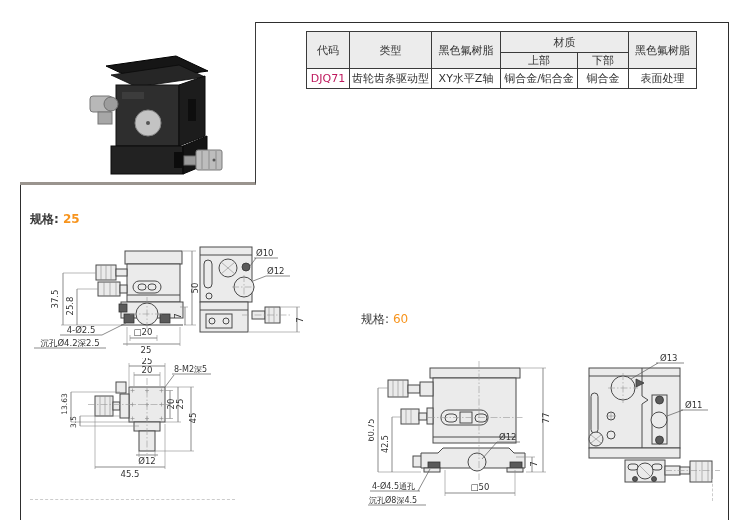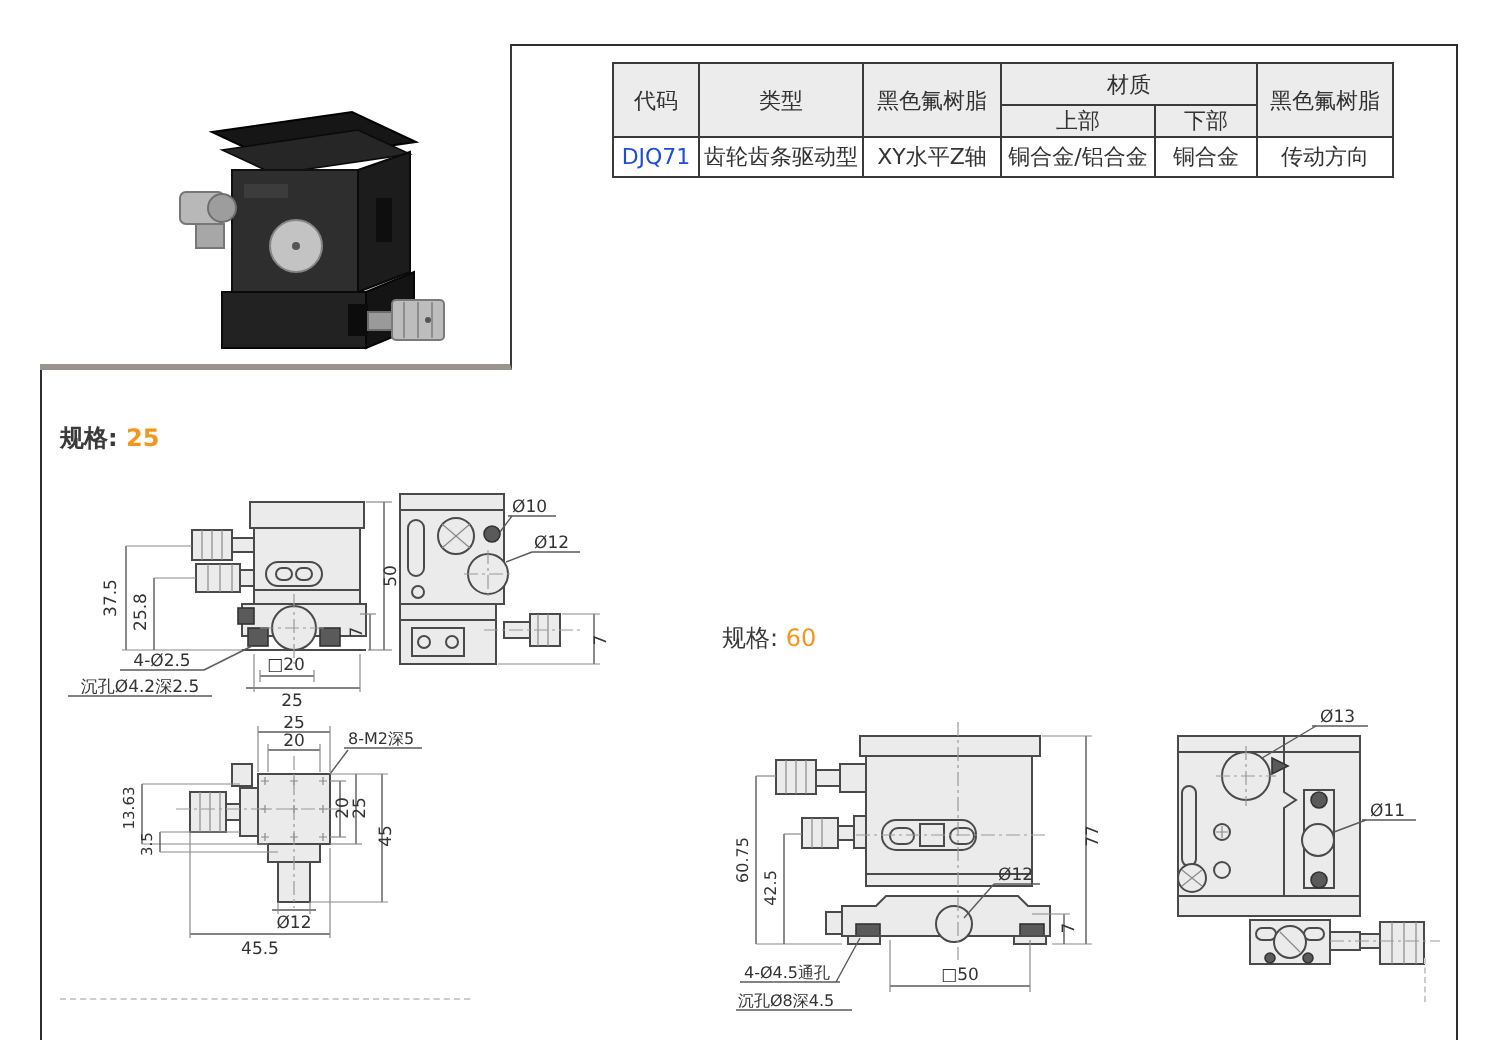--- a/index.html
+++ b/index.html
@@ -11,21 +11,21 @@
   
   #photo-box{position:absolute;left:20px;top:22px;width:235px;height:160px;background:#fff;
              border-right:1px solid #3a3a3a;border-bottom:3px solid #9a948e;}
   
   #spec-table{position:absolute;left:306px;top:31px;border-collapse:collapse;table-layout:fixed;
               font-size:11px;color:#333;}
   #spec-table th,#spec-table td{border:1px solid #3a3a3a;text-align:center;padding:0 2px;
               font-weight:normal;white-space:nowrap;overflow:hidden;}
   #spec-table th{background:#ececec;}
   #spec-table td{background:#fff;}
-  .accent{color:#1d4ed8;}
+  .accent{color:#be185d;}
   td.code-cell{font-weight:bold;}
   
   .spec-label{position:absolute;font-size:12px;color:#3a3a3a;}
   .spec-label .num{color:#f7941d;}
   
   svg{display:block;}
   .part{fill:#ebebeb;stroke:#4a4a4a;stroke-width:1;}
   .part-dark{fill:#5a5a5a;stroke:#333;stroke-width:0.8;}
   .ln{stroke:#4a4a4a;stroke-width:1;fill:none;}
   .thin{stroke:#8a8a8a;stroke-width:0.6;fill:none;}
@@ -100,21 +100,21 @@
     <tr style="height:16px">
       <th>上部</th>
       <th>下部</th>
     </tr>
     <tr style="height:20px">
       <td class="accent code-cell">DJQ71</td>
       <td>齿轮齿条驱动型</td>
       <td>XY水平Z轴</td>
       <td>铜合金/铝合金</td>
       <td>铜合金</td>
-      <td>传动方向</td>
+      <td>表面处理</td>
     </tr>
   </tbody>
     </table>
 
   <div class="spec-label" style="left:30px;top:211px;font-weight:bold;">
     <span>规格:</span>
     <span class="num">25</span>
   </div>
 
   <svg class="abs" style="left:34px;top:238px;" width="172" height="116" viewBox="0 0 172 116">

